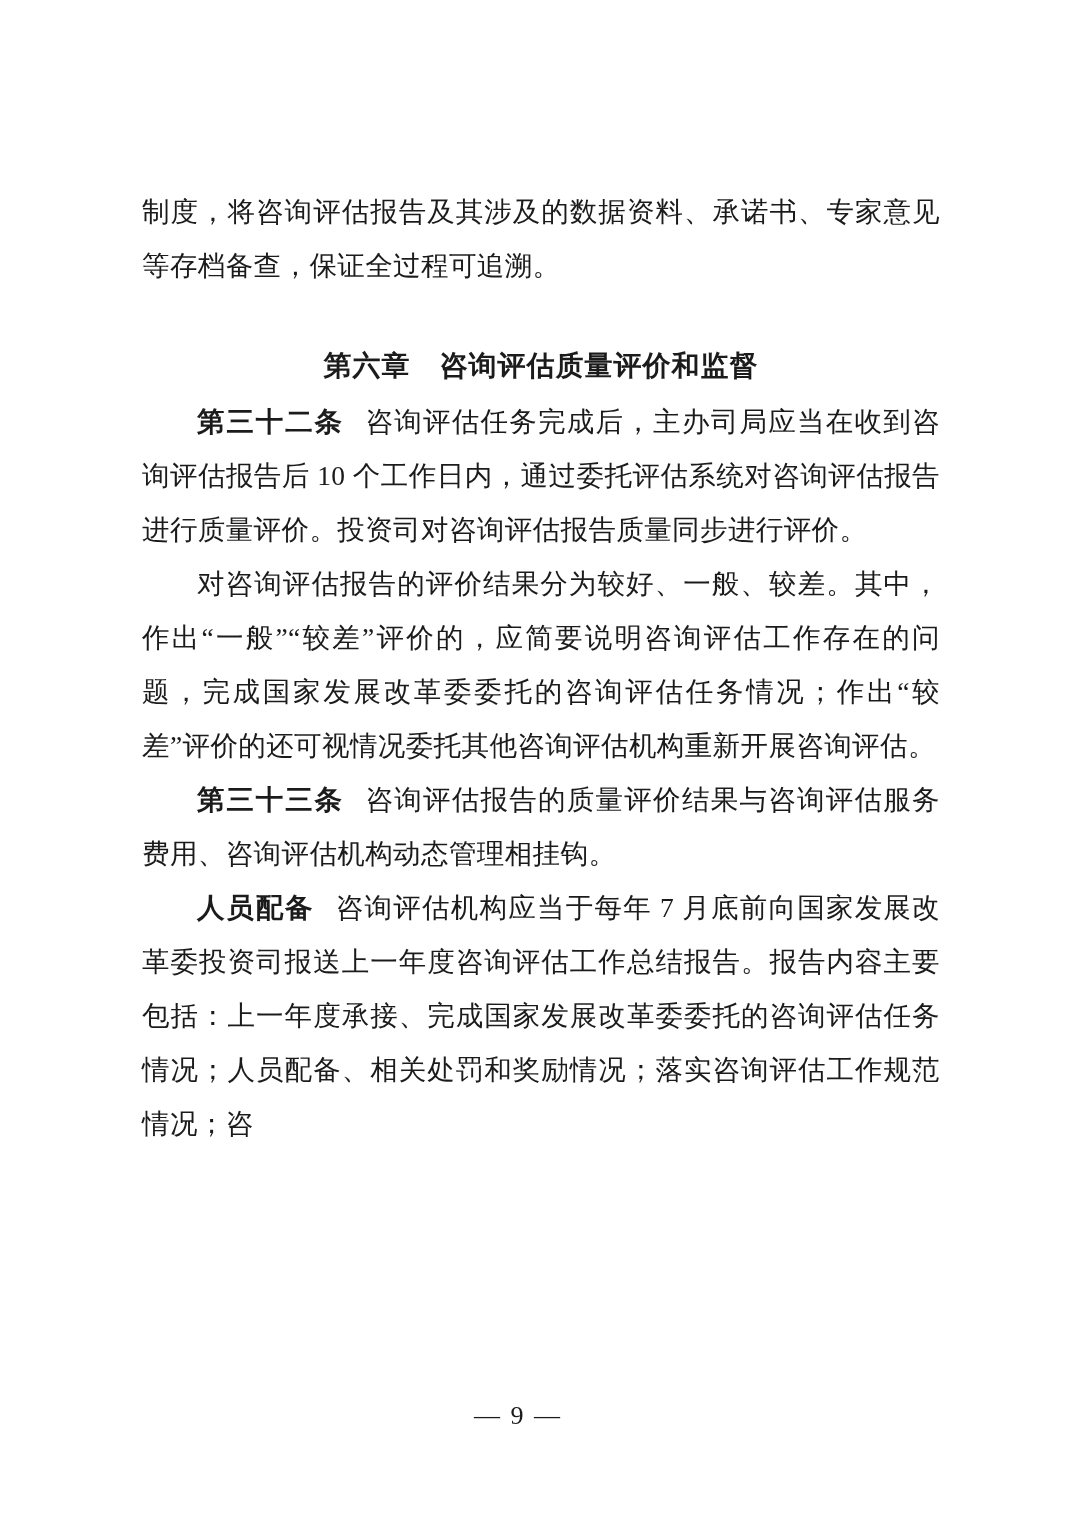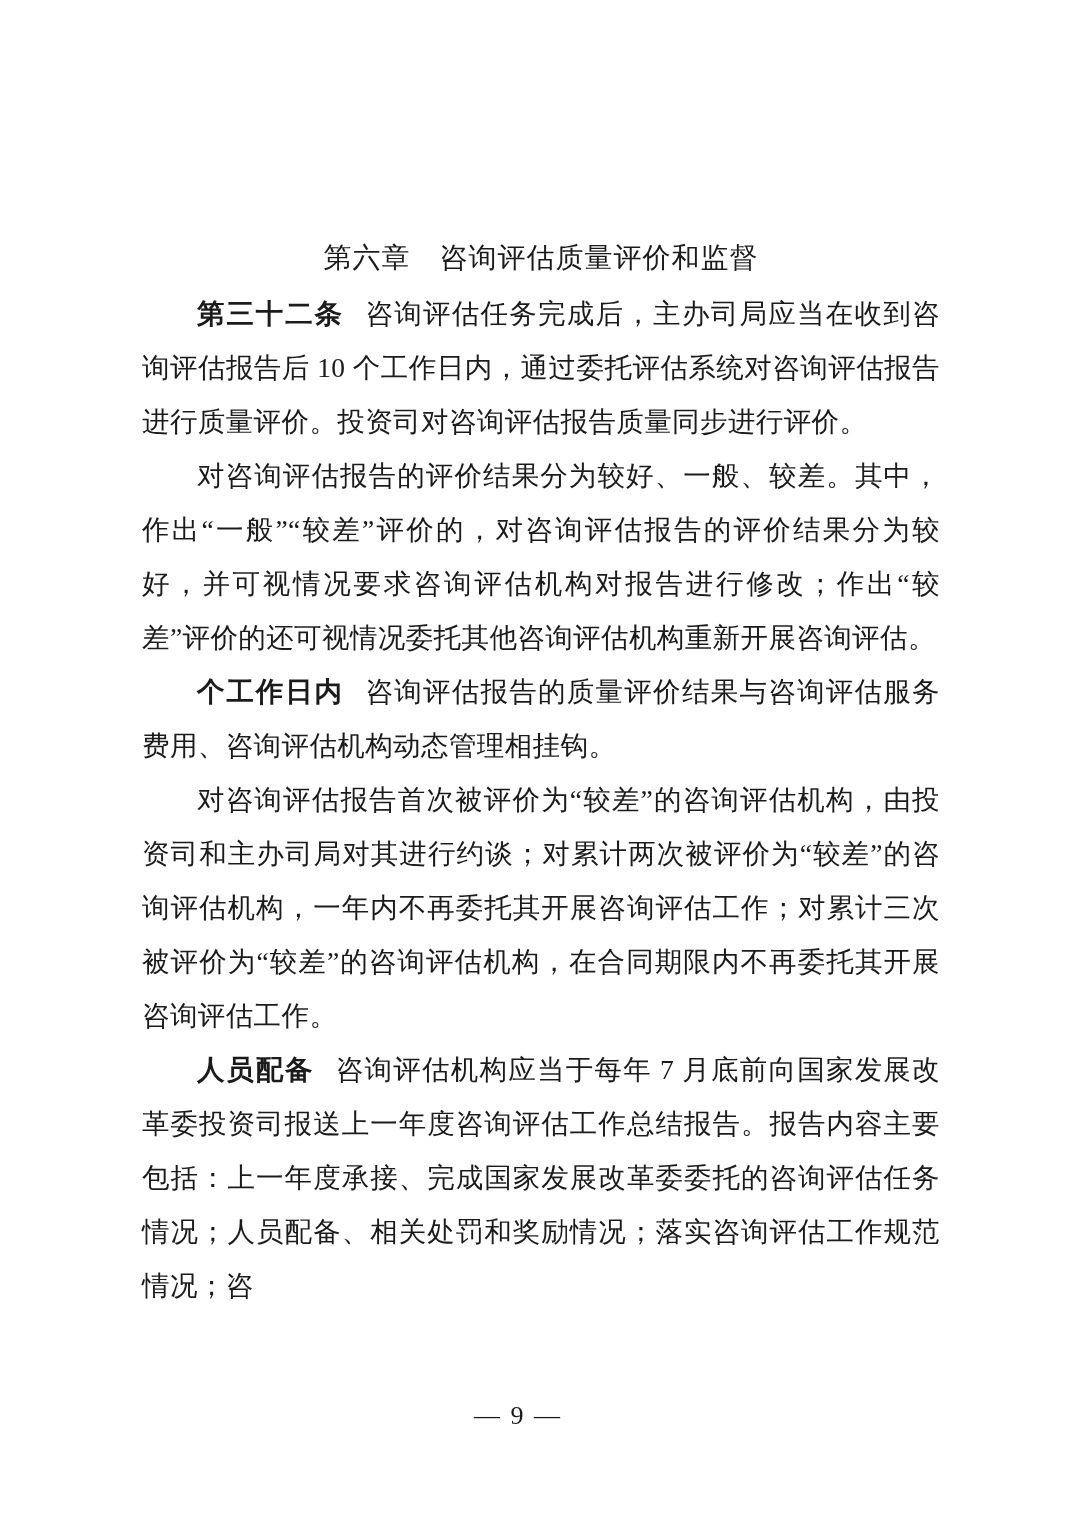--- a/index.html
+++ b/index.html
@@ -35,21 +35,21 @@
     margin: 0;
     text-indent: 2em;
   }
   .para.cont {
     text-indent: 0;
   }
   .chapter-heading {
     margin: 0;
     font-size: 28px;
     line-height: 54px;
-    font-weight: normal;
+    font-weight: bold;
     text-align: center;
     letter-spacing: 1px;
   }
   .gap-before-heading { height: 46px; }
   .gap-after-heading { height: 2px; }
   .art-label {
     font-weight: bold;
     letter-spacing: 1px;
   }
   .art-gap {
@@ -68,31 +68,31 @@
     padding-right: 44px;
     letter-spacing: 2px;
   }
 </style>
 </head>
 <body>
 
 <div class="page">
   <div class="doc-body">
 
+    <p class="para cont">制度，将咨询评估报告及其涉及的数据资料、承诺书、专家意见等存档备查，保证全过程可追溯。</p>
 
     <div class="gap-before-heading"></div>
     <h2 class="chapter-heading">第六章　咨询评估质量评价和监督</h2>
     <div class="gap-after-heading"></div>
 
     <p class="para"><span class="art-label">第三十二条</span><span class="art-gap"></span><span>咨询评估任务完成后，主办司局应当在收到咨询评估报告后 10 个工作日内，通过委托评估系统对咨询评估报告进行质量评价。投资司对咨询评估报告质量同步进行评价。</span></p>
 
-    <p class="para">对咨询评估报告的评价结果分为较好、一般、较差。其中，作出“一般”“较差”评价的，对咨询评估报告的评价结果分为较好，并可视情况要求咨询评估机构对报告进行修改；作出“较差”评价的还可视情况委托其他咨询评估机构重新开展咨询评估。</p>
+    <p class="para">对咨询评估报告的评价结果分为较好、一般、较差。其中，作出“一般”“较差”评价的，应简要说明咨询评估工作存在的问题，完成国家发展改革委委托的咨询评估任务情况；作出“较差”评价的还可视情况委托其他咨询评估机构重新开展咨询评估。</p>
 
-    <p class="para"><span class="art-label">个工作日内</span><span class="art-gap"></span><span>咨询评估报告的质量评价结果与咨询评估服务费用、咨询评估机构动态管理相挂钩。</span></p>
+    <p class="para"><span class="art-label">第三十三条</span><span class="art-gap"></span><span>咨询评估报告的质量评价结果与咨询评估服务费用、咨询评估机构动态管理相挂钩。</span></p>
 
-    <p class="para">对咨询评估报告首次被评价为“较差”的咨询评估机构，由投资司和主办司局对其进行约谈；对累计两次被评价为“较差”的咨询评估机构，一年内不再委托其开展咨询评估工作；对累计三次被评价为“较差”的咨询评估机构，在合同期限内不再委托其开展咨询评估工作。</p>
 
     <p class="para"><span class="art-label">人员配备</span><span class="art-gap"></span><span>咨询评估机构应当于每年 7 月底前向国家发展改革委投资司报送上一年度咨询评估工作总结报告。报告内容主要包括：上一年度承接、完成国家发展改革委委托的咨询评估任务情况；人员配备、相关处罚和奖励情况；落实咨询评估工作规范情况；咨</span></p>
 
   </div>
 </div>
 
 <div class="page-number">— 9 —</div>
 
 </body></html>

